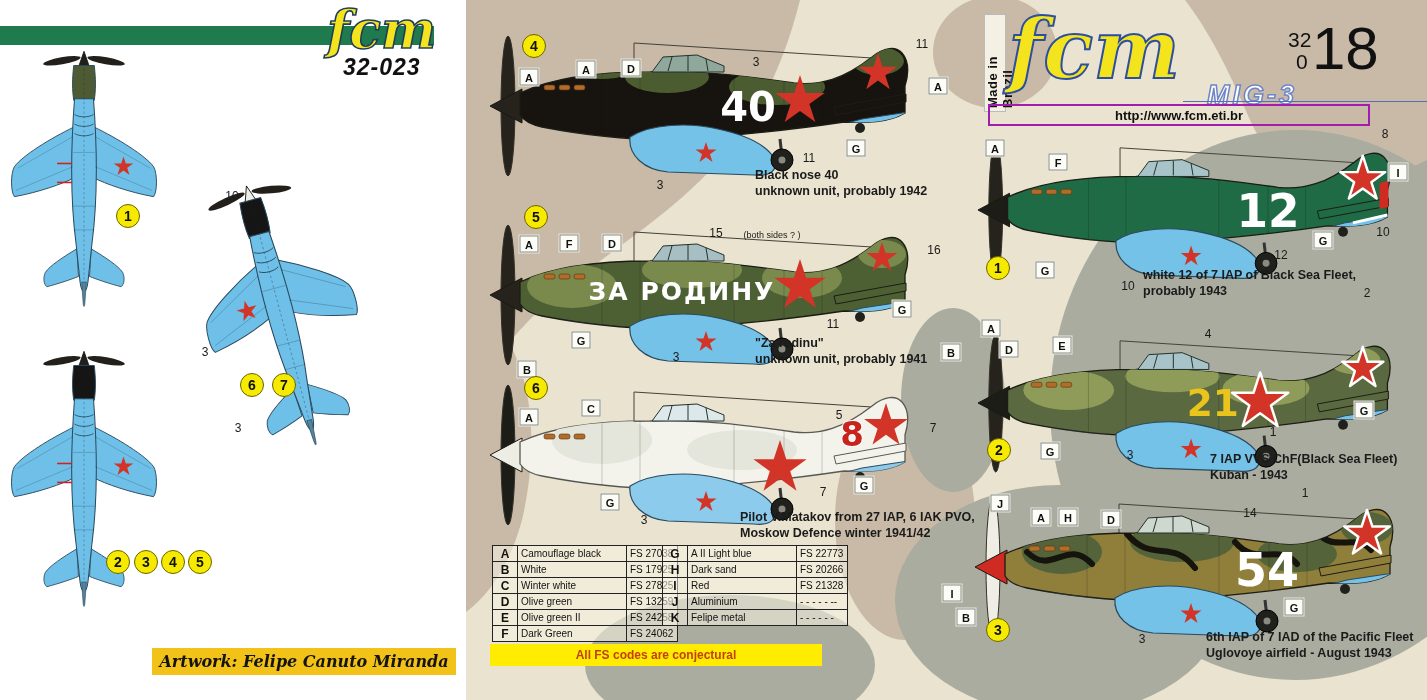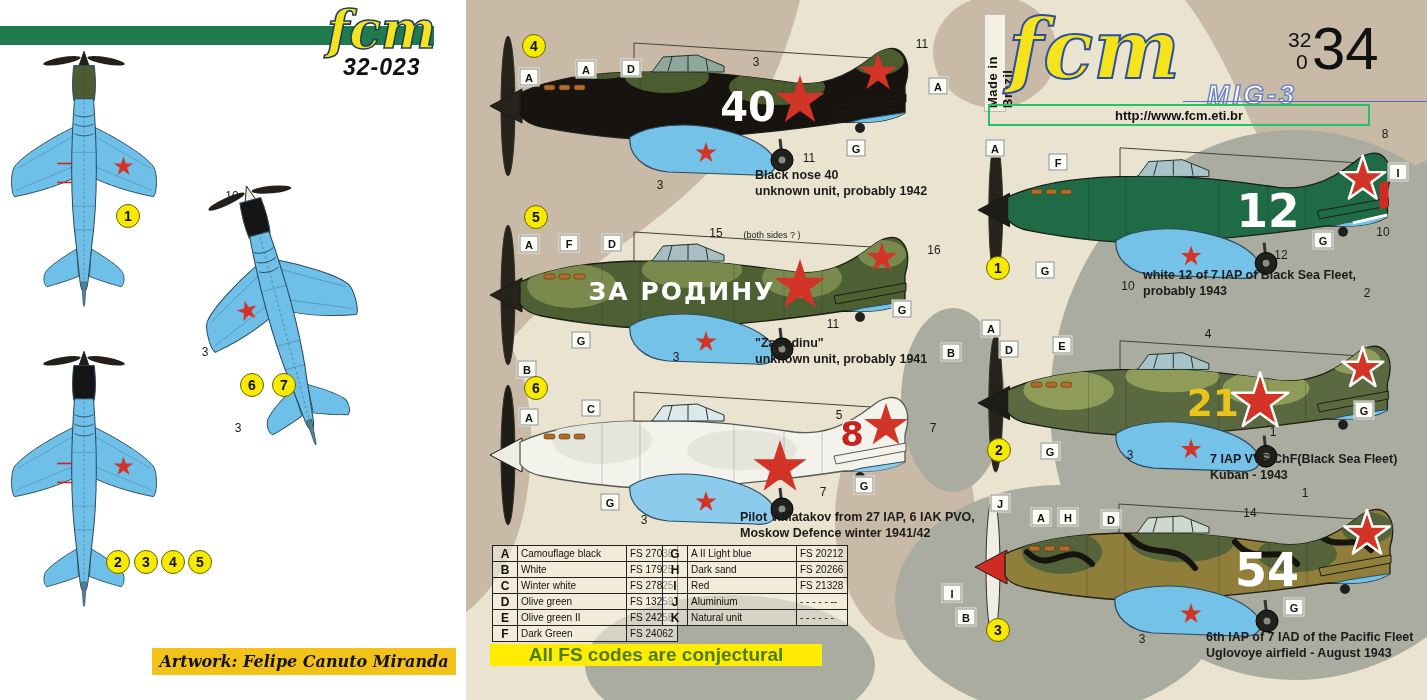--- a/index.html
+++ b/index.html
@@ -19,42 +19,42 @@
   #made-strip{left:984px;top:14px;width:20px;height:96px;background:#f4f1e4;border:1px solid #bbb;}
   #made-in{left:985px;top:16px;height:92px;writing-mode:vertical-rl;transform:rotate(180deg);
            font-weight:bold;font-size:13px;color:#111;letter-spacing:.5px;}
   #fcm-right{left:1008px;top:8px;font-family:"DejaVu Serif",serif;font-style:italic;font-weight:bold;
              font-size:82px;color:#f3e41d;-webkit-text-stroke:2px #2d4f9e;line-height:1;}
   #num-top{left:1288px;top:28px;font-size:21px;color:#111;}
   #num-mid{left:1296px;top:50px;font-size:21px;color:#111;}
   #num-big{left:1312px;top:14px;font-size:60px;color:#111;}
   #mig3{left:1207px;top:80px;font-style:italic;font-weight:bold;font-size:27px;letter-spacing:3px;
         color:#fff;-webkit-text-stroke:1.5px #6e86c8;}
-  #url-bar{left:988px;top:104px;width:378px;height:18px;border:2px solid #22c55e;background:transparent;
+  #url-bar{left:988px;top:104px;width:378px;height:18px;border:2px solid #a21caf;background:transparent;
            display:flex;align-items:center;justify-content:center;}
   #url-bar span{font-weight:bold;font-size:13px;color:#101010;}
   #hdr-line{left:1183px;top:101px;width:244px;height:0;border-top:1.5px solid #5a6cb4;}
   
   .chip{position:absolute;width:17px;height:15px;background:#fdfdf8;border:1px solid #8a8a84;
         box-shadow:0 0 0 1px #e8e8e0;color:#111;font-weight:bold;font-size:11px;
         display:flex;align-items:center;justify-content:center;transform:translate(-50%,-50%);}
   .num{position:absolute;transform:translate(-50%,-50%);font-size:12px;color:#1a1a1a;white-space:nowrap;}
   .num.tiny{font-size:9px;}
   .circle{position:absolute;width:22px;height:22px;border-radius:50%;background:#f6ea00;border:1px solid #6a6400;
           color:#111;font-weight:bold;font-size:14px;line-height:22px;text-align:center;transform:translate(-50%,-50%);}
   .caption{position:absolute;font-weight:bold;font-size:12.5px;line-height:1.3;color:#1b1b1b;white-space:pre-line;}
   
   .fs-table{position:absolute;border-collapse:collapse;font-size:10px;color:#111;}
   .fs-table td{border:1px solid #222;height:15px;padding:0 3px;background:rgba(248,244,228,.55);}
   .fs-table td.l{width:18px;text-align:center;font-weight:bold;font-size:12px;}
   .fs-table td.n{width:102px;}
   .fs-table td.c{width:44px;}
   #fs-banner{left:490px;top:644px;width:332px;height:22px;background:#ffec00;
              display:flex;align-items:center;justify-content:center;}
-  #fs-banner span{font-weight:bold;font-size:19px;color:#4d7c0f;}
+  #fs-banner span{font-weight:bold;font-size:12px;color:#c2410c;}
 </style>
 </head>
 <body>
 
 <div id="root">
 
   <svg id="bg-svg" class="abs" width="1427" height="700">
     <rect x="466" y="0" width="961" height="700" fill="#e9e3cf"></rect>
     <g fill="#c8baa6">
       <path d="M466,0 L800,0 C770,120 715,175 635,235 C555,295 500,330 466,420 Z"></path>
@@ -164,21 +164,21 @@
 
   <div id="credit-bar" class="abs">
     <span>Artwork: Felipe Canuto Miranda</span>
   </div>
 
   <div id="made-strip" class="abs"></div>
   <div id="made-in" class="abs">Made in Brazil</div>
   <div id="fcm-right" class="abs">fcm</div>
   <div id="num-top" class="abs">32</div>
   <div id="num-mid" class="abs">0</div>
-  <div id="num-big" class="abs">34</div>
+  <div id="num-big" class="abs">18</div>
   <div id="mig3" class="abs">MIG-3</div>
   <div id="hdr-line" class="abs"></div>
   <div id="url-bar" class="abs">
     <span>http://www.fcm.eti.br</span>
   </div>
 
   <div id="profiles">
       <div class="abs" style="left: 482px; top: 30px;"><svg width="460" height="152" viewBox="0 0 460 150">
           <defs>
             <clipPath id="clip_p4">
@@ -487,40 +487,40 @@
        <td class="n">Dark Green</td>
        <td class="c">FS 24062</td>
         </tr>
       </tbody>
     </table>
   <table class="fs-table" id="fs-right" style="left:662px;top:545px;">
       <tbody>
         <tr>
        <td class="l">G</td>
        <td class="n">A II Light blue</td>
-       <td class="c">FS 20212</td>
+       <td class="c">FS 22773</td>
         </tr>
         <tr>
        <td class="l">H</td>
        <td class="n">Dark sand</td>
        <td class="c">FS 20266</td>
         </tr>
         <tr>
        <td class="l">I</td>
        <td class="n">Red</td>
        <td class="c">FS 21328</td>
         </tr>
         <tr>
        <td class="l">J</td>
        <td class="n">Aluminium</td>
        <td class="c">- - - - - --</td>
         </tr>
         <tr>
        <td class="l">K</td>
-       <td class="n">Natural unit</td>
+       <td class="n">Felipe metal</td>
        <td class="c">- - - - - -</td>
         </tr>
       </tbody>
     </table>
 
   <div id="fs-banner" class="abs">
     <span>All FS codes are conjectural</span>
   </div>
 
   <div id="annotations">

